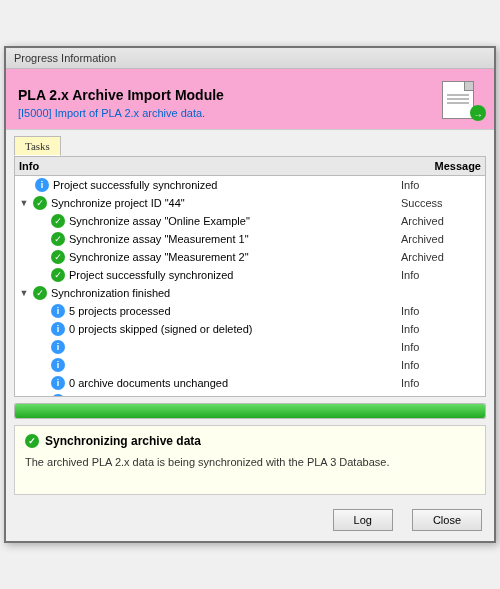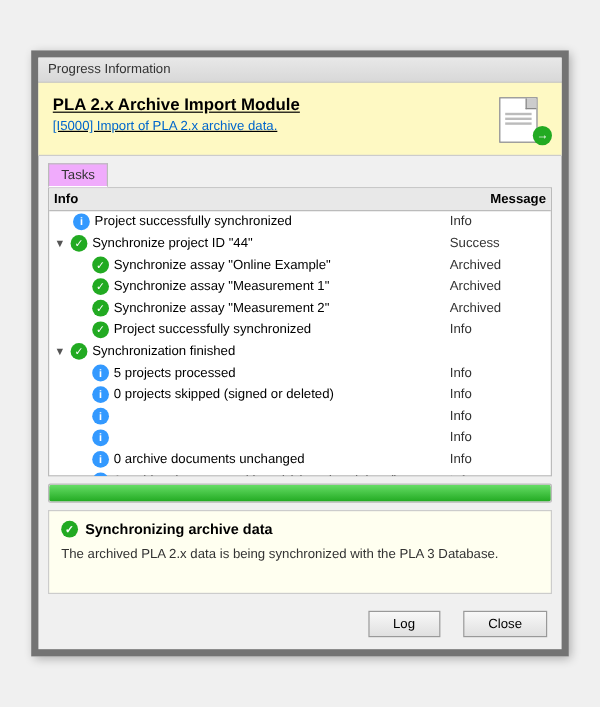--- a/index.html
+++ b/index.html
@@ -7,40 +7,39 @@
       font-family: 'Segoe UI', Tahoma, Geneva, Verdana, sans-serif;
       font-size: 12px;
       background: #f0f0f0;
       display: flex;
       justify-content: center;
       align-items: center;
       width: 500px;
       height: 589px;
     }
     .dialog {
-      width: 448px;
+      width: 492px;
       background: #f0f0f0;
-      border: 6px solid #737373;
+      border: 2px solid #737373;
       box-shadow: 2px 2px 8px rgba(0,0,0,0.3);
     }
     .title-bar {
       background: linear-gradient(to bottom, #e8e8e8, #d8d8d8);
       padding: 4px 8px;
       font-size: 11px;
       color: #333;
       border-bottom: 1px solid #bbb;
     }
     .header-area {
-      background: #fef9c3;
+      background: #f9a8d4;
       padding: 10px 12px;
       display: flex;
-      align-items: flex-start;
+      align-items: flex-end;
       justify-content: space-between;
       border-bottom: 1px solid #ccc;
-      text-decoration: underline;
     }
     .header-text h2 {
       font-size: 14px;
       font-weight: bold;
       color: #000;
       margin-bottom: 4px;
     }
     .header-text p {
       font-size: 11px;
       color: #0066cc;
@@ -98,24 +97,25 @@
       display: inline-block;
       padding: 3px 10px;
       background: #e8e8e8;
       border: 1px solid #bbb;
       border-bottom: none;
       font-size: 11px;
       cursor: pointer;
       color: #333;
     }
     .tab.active {
-      background: #f0abfc;
+      background: #fef9c3;
       border-bottom: 1px solid white;
       position: relative;
       z-index: 1;
+      font-family: Liberation Serif, serif;
     }
     .table-area {
       margin: 0 8px;
       border: 1px solid #bbb;
       background: white;
     }
     .table-header {
       display: flex;
       background: #e8e8e8;
       border-bottom: 1px solid #bbb;

